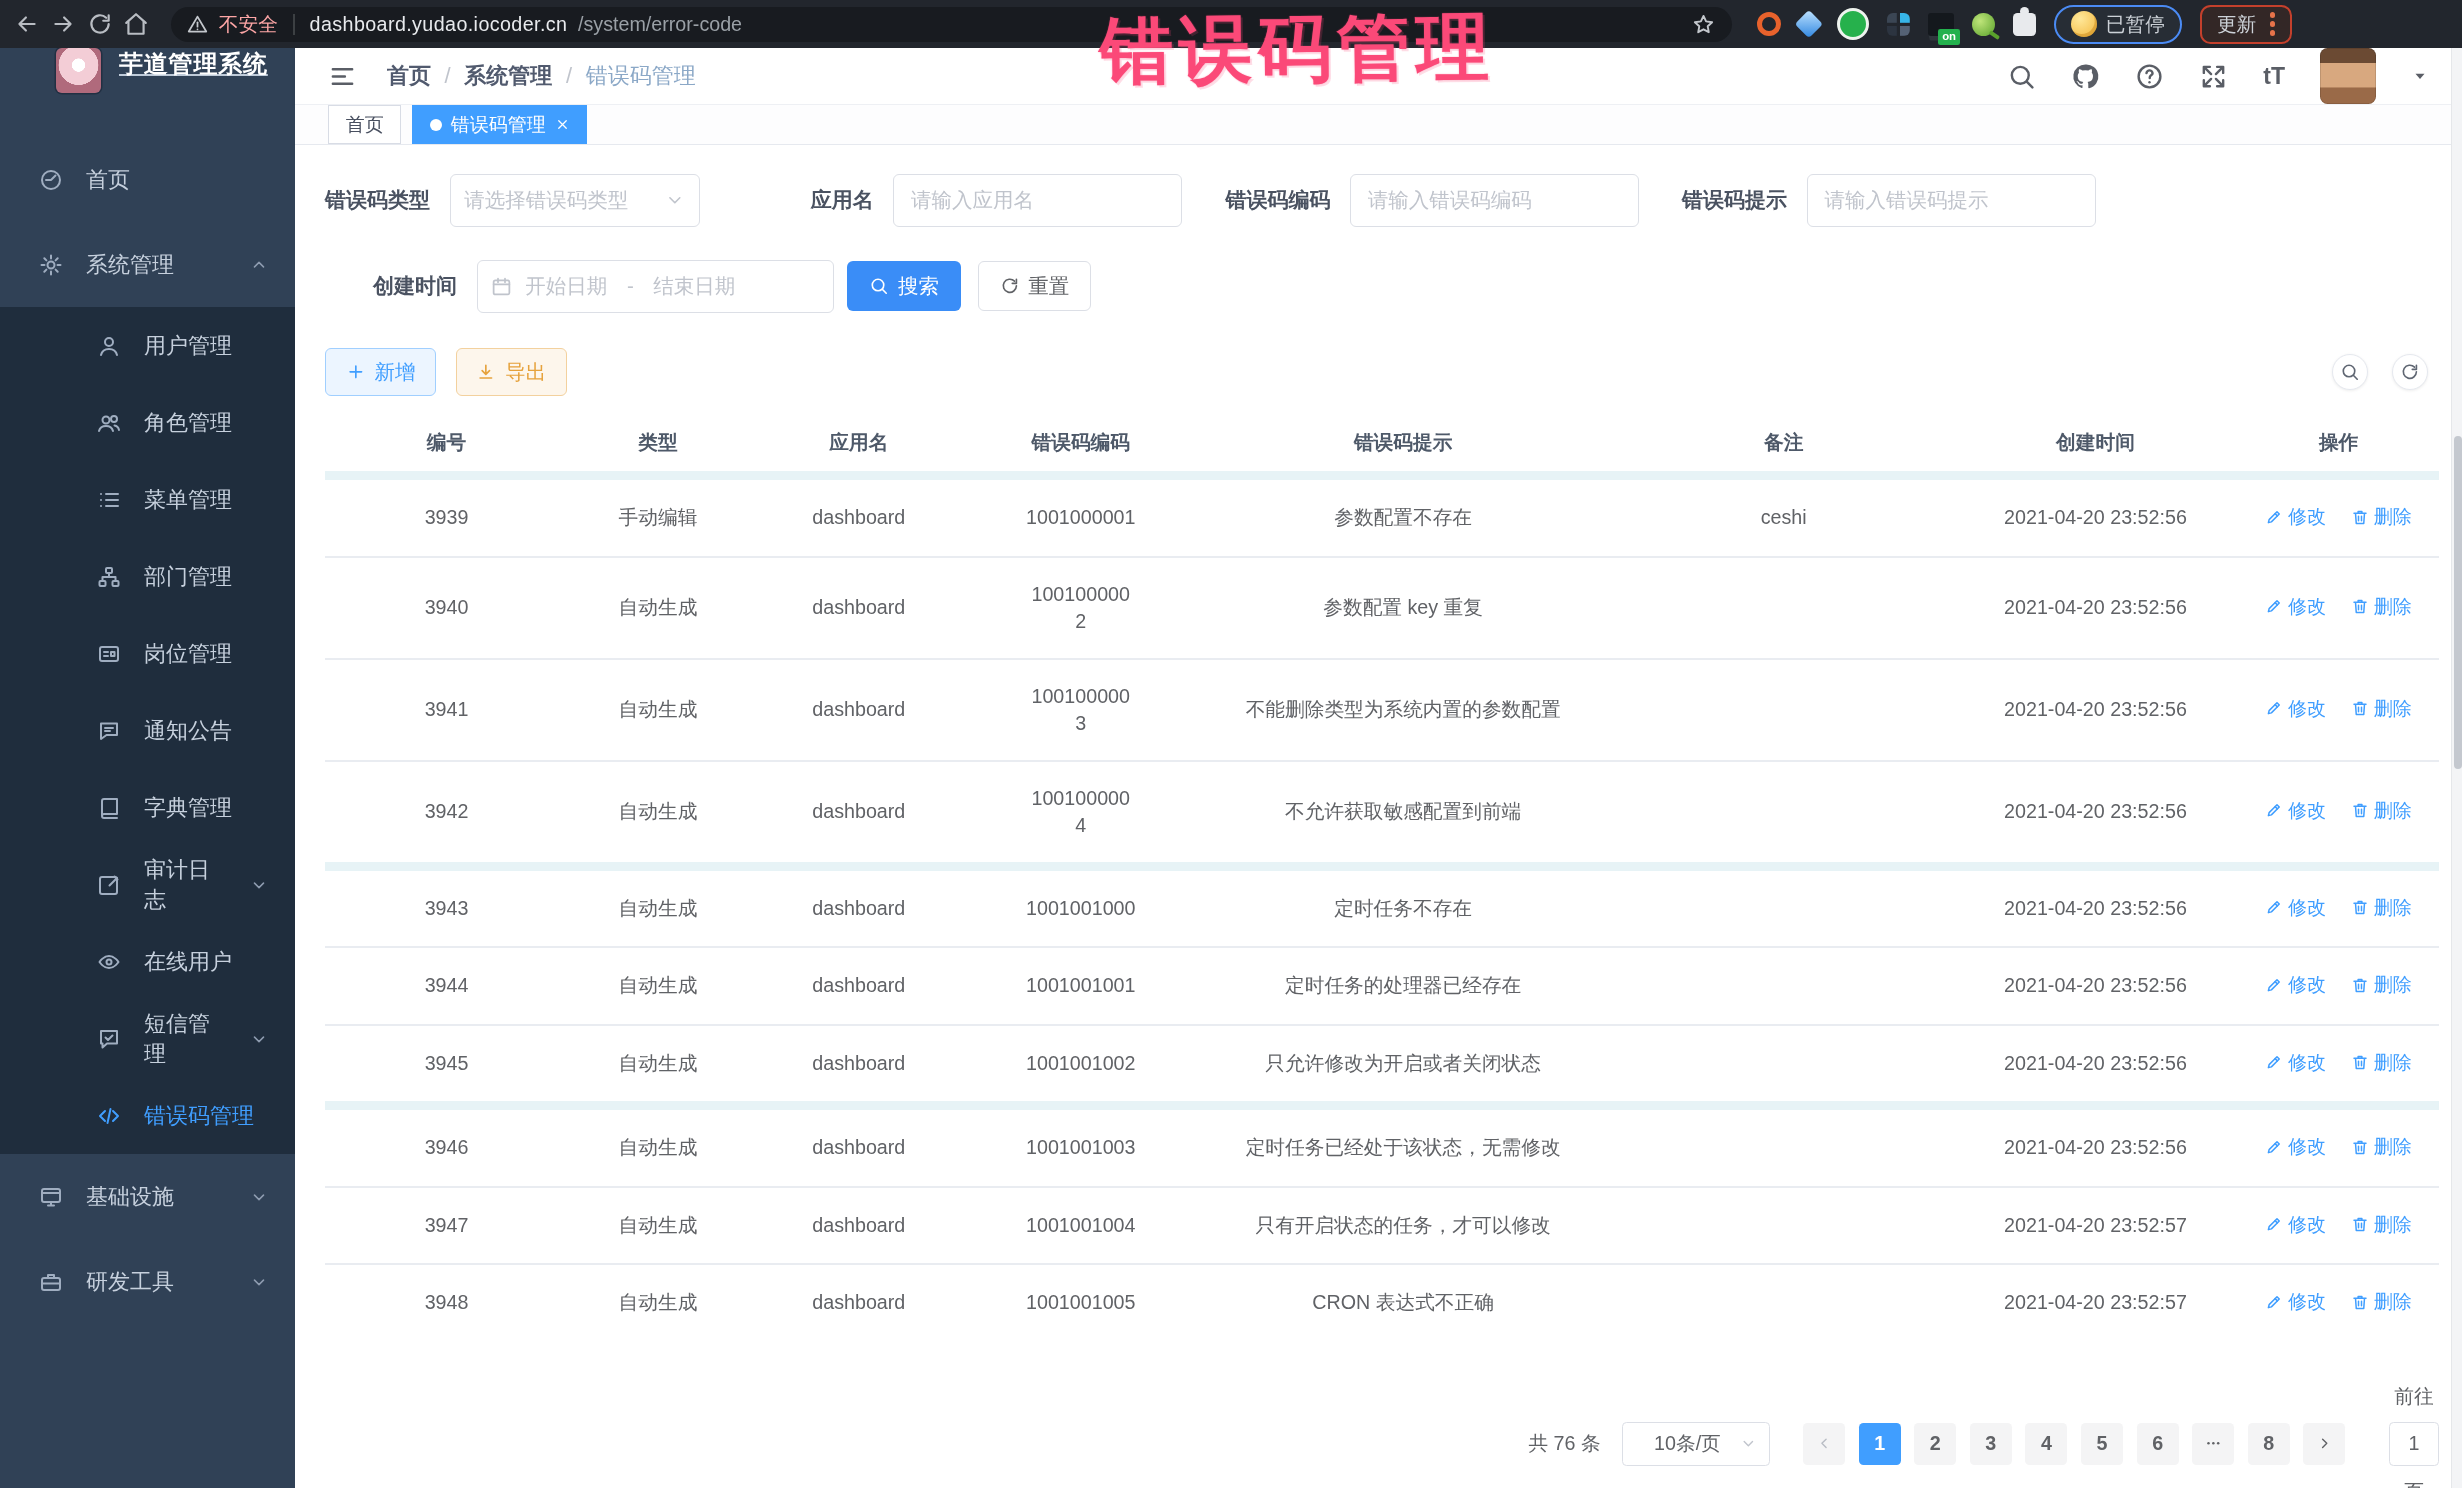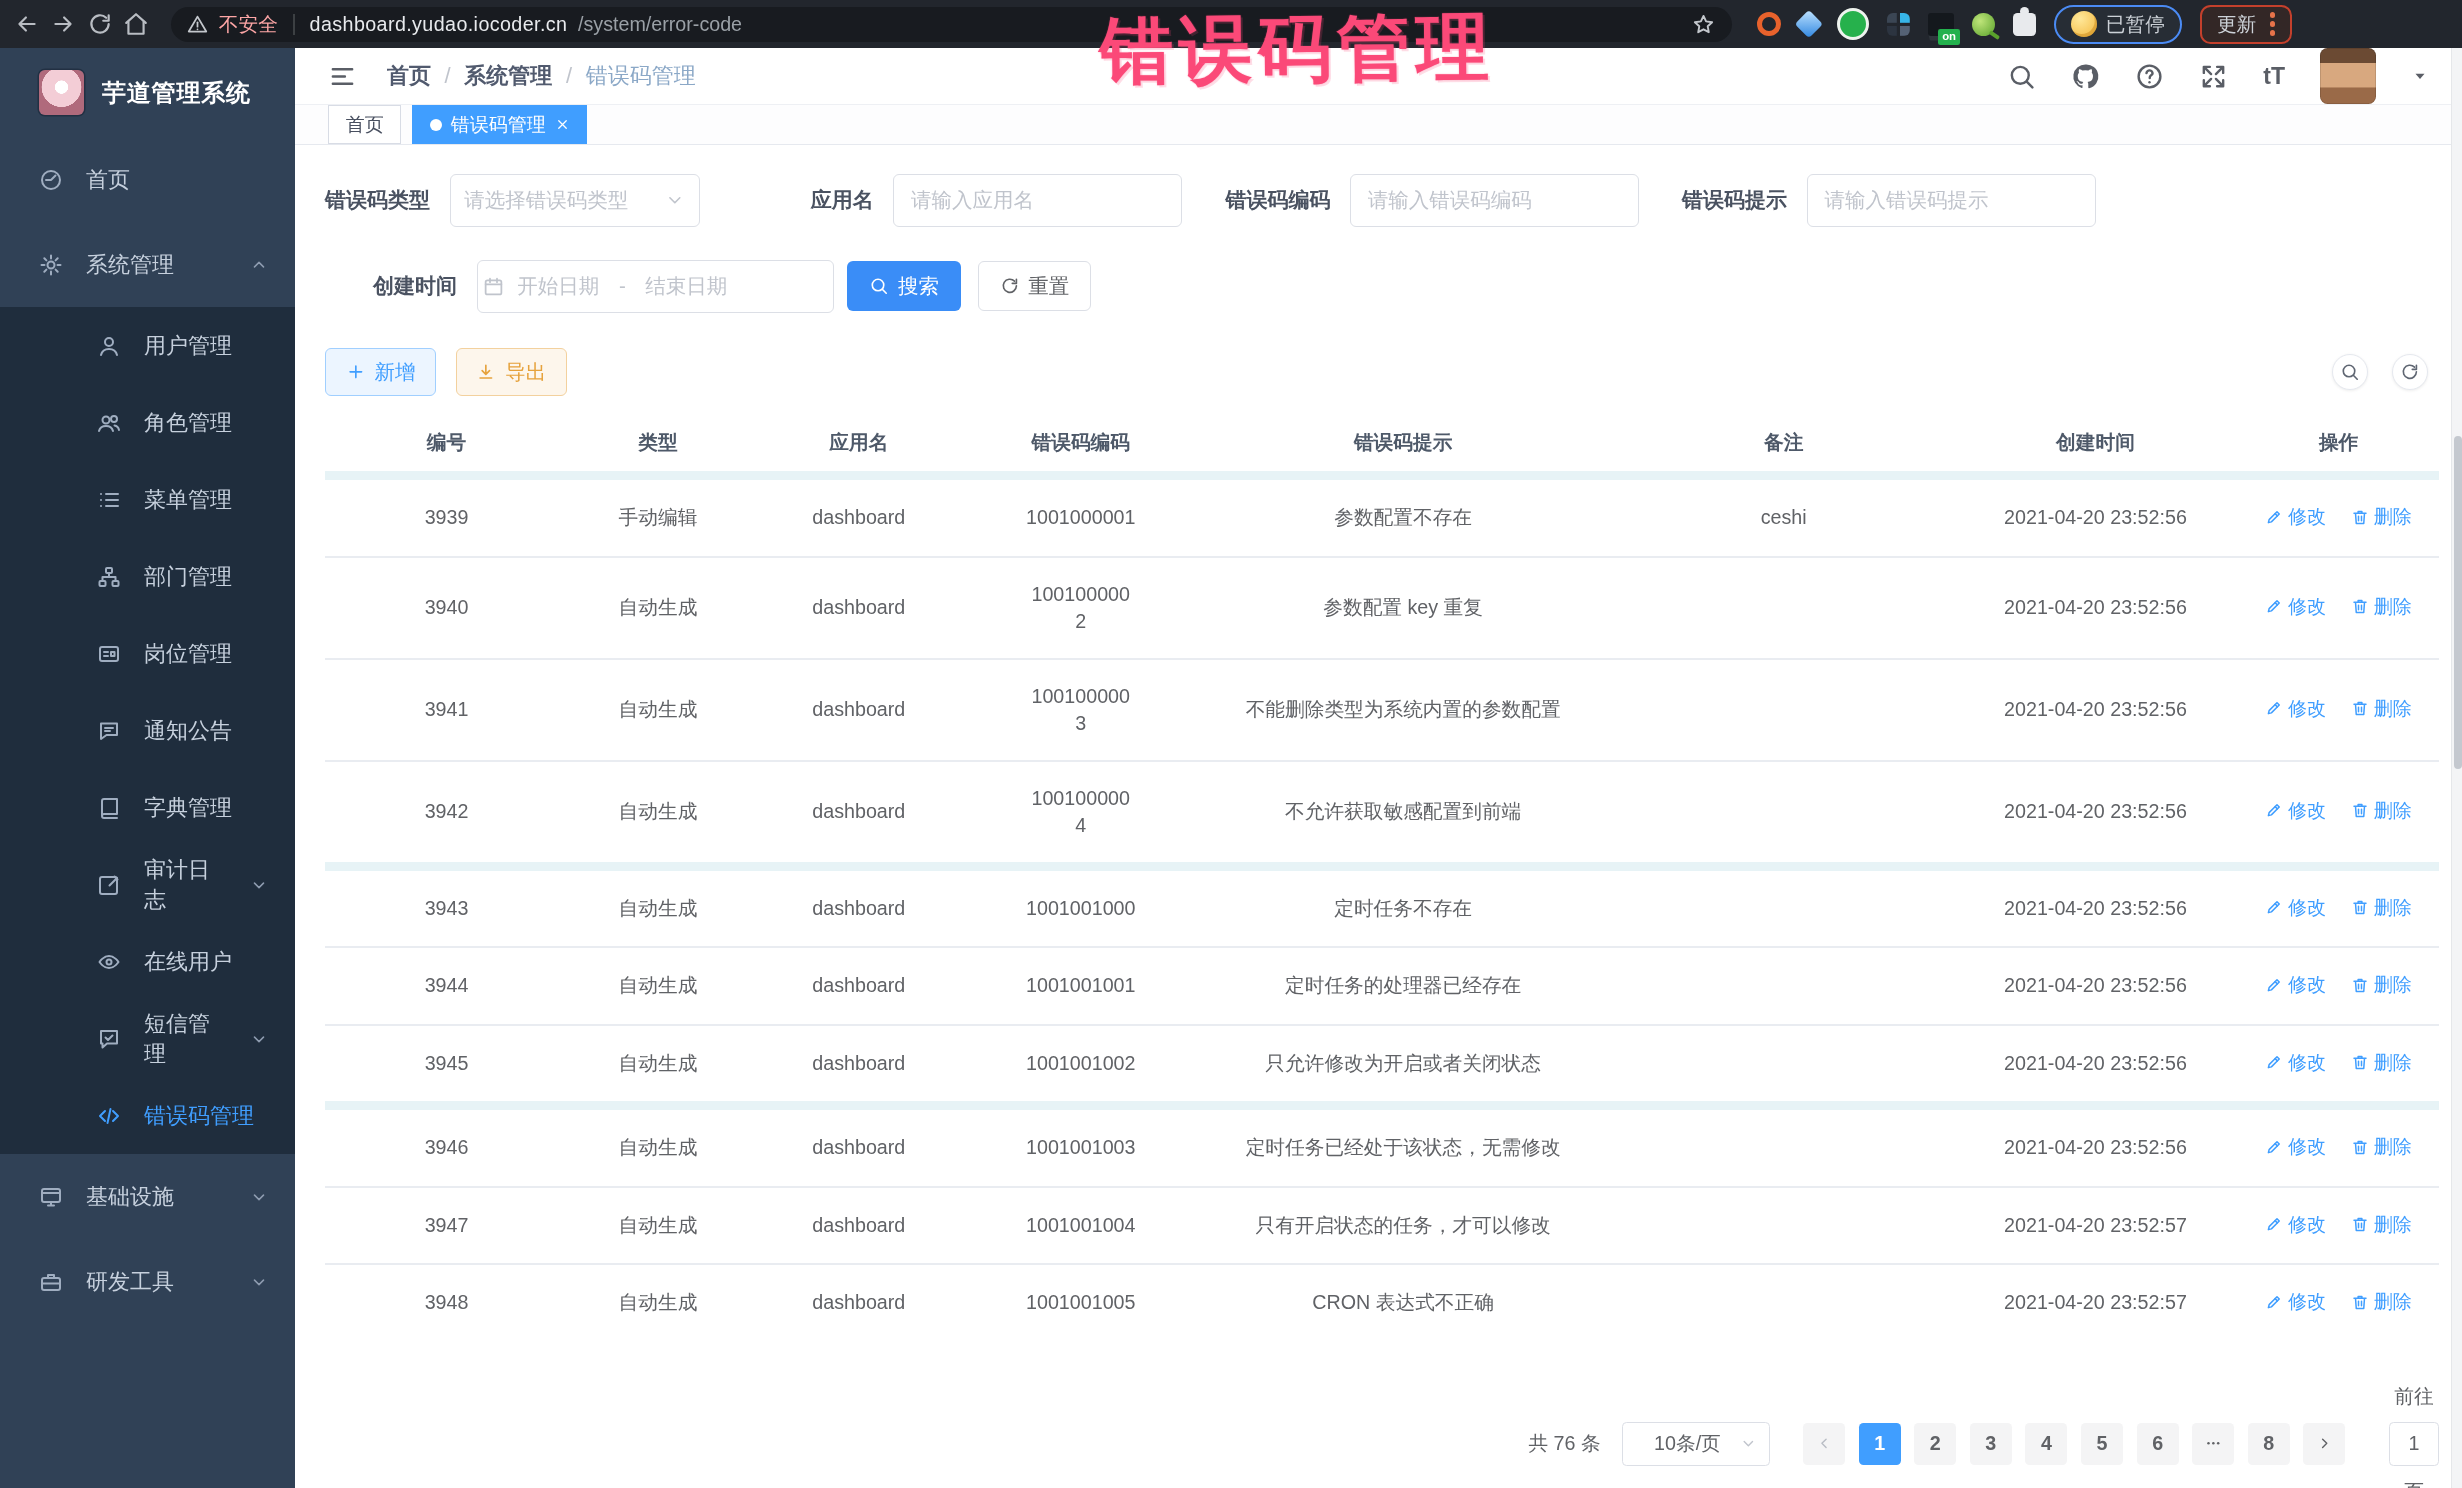--- a/index.html
+++ b/index.html
@@ -42,21 +42,21 @@
   .dots-v i { width:5.3px; height:5.3px; border-radius:50%; background:#e8734a; display:block; }
 
   
   .annotation { position:absolute; left:1100px; top:10.6px; z-index:60; font-size:73px; line-height:1.05;
     font-weight:900; color:#fb4978; letter-spacing:6px; transform:rotate(-.6deg);
     text-shadow:0 0 1.5px rgba(251,73,120,.55), 2.3px 2.3px 0 rgba(251,73,120,.18); pointer-events:none; }
 
   
   .app { display:flex; height:1440px; }
   .sidebar { width:295px; background:#304156; color:#bfcbd9; flex:0 0 auto; overflow:hidden; }
-  .logo-row { height:89px; display:flex; align-items:center; gap:18px; padding-left:39px; }
+  .logo-row { height:89px; display:flex; gap:18px; padding-left:56px;text-decoration:underline; }
   .app-logo { width:45px; height:45px; border-radius:6px; background:radial-gradient(circle at 50% 38%,#fff 0 18%,#f3cdd6 19% 55%,#b06a7c 56%); box-shadow:0 0 0 1.5px #223043; }
   .logo-title { color:#fff; font-size:24px; font-weight:bold; letter-spacing:0.8px; }
   .menu { font-size:22px; }
   .mi { display:flex; align-items:center; gap:23px; padding:0 27px 0 39px; cursor:pointer; color:#c6d0dd; }
   .mi .ic { width:24px; height:24px; color:#9fadc0; flex:0 0 auto; }
   .mi .arrow { margin-left:auto; width:18px; height:18px; color:#8e9cb0; }
   .mi.l1 { height:85px; }
   .mi.l2 { height:77px; padding-left:97px; background:#1f2d3d; }
   .mi.active { color:#409eff; }
   .mi.active .ic { color:#409eff; }
@@ -89,21 +89,21 @@
   .frow.r2 { margin-top:33px; padding-left:48px; }
   .flabel { font-size:21px; font-weight:700; color:#4a5261; margin-right:19.7px; white-space:nowrap; }
   .fitem { display:flex; align-items:center; }
   .gap-a { margin-right:111px; } .gap-b { margin-right:43px; }
   .inp, .sel, .drange { height:53px; border:1.5px solid #dcdfe6; border-radius:6px; background:#fff; font-size:20.5px; color:#606266; }
   .inp { width:289px; padding:0 16.7px; outline:none; }
   .inp::placeholder { color:#c0c4cc; }
   .sel { width:250px; display:flex; align-items:center; padding:0 13.6px; cursor:pointer; }
   .sel .ph { color:#c0c4cc; flex:1; white-space:nowrap; overflow:hidden; }
   .sel .ic { width:19.7px; height:19.7px; color:#c0c4cc; }
-  .drange { width:357px; display:flex; align-items:center; gap:13.6px; padding:0 5px; cursor:pointer; }
+  .drange { width:357px; display:flex; align-items:center; gap:13.6px; padding:0 13px; cursor:pointer; }
   .drange .ic { width:21px; height:21px; color:#c0c4cc; }
   .drange .ph { color:#c0c4cc; }
   .drange .sep { color:#c0c4cc; margin:0 6px; }
   .btn { height:50px; border-radius:6px; display:inline-flex; align-items:center; gap:9px; font-size:20.5px; padding:0 21px; cursor:pointer; border:1.5px solid transparent; white-space:nowrap; }
   .btn .ic { width:19.7px; height:19.7px; }
   .btn-primary { background:#3a8df7; color:#fff; margin-left:13.6px; }
   .btn-plain { background:#fff; border-color:#dcdfe6; color:#606266; margin-left:16.7px; }
 
   .toolbar { margin-top:35px; display:flex; align-items:center; }
   .btn-add { height:48px; background:#ecf5ff; border-color:#a0cfff; color:#409eff; padding:0 19.7px; }

